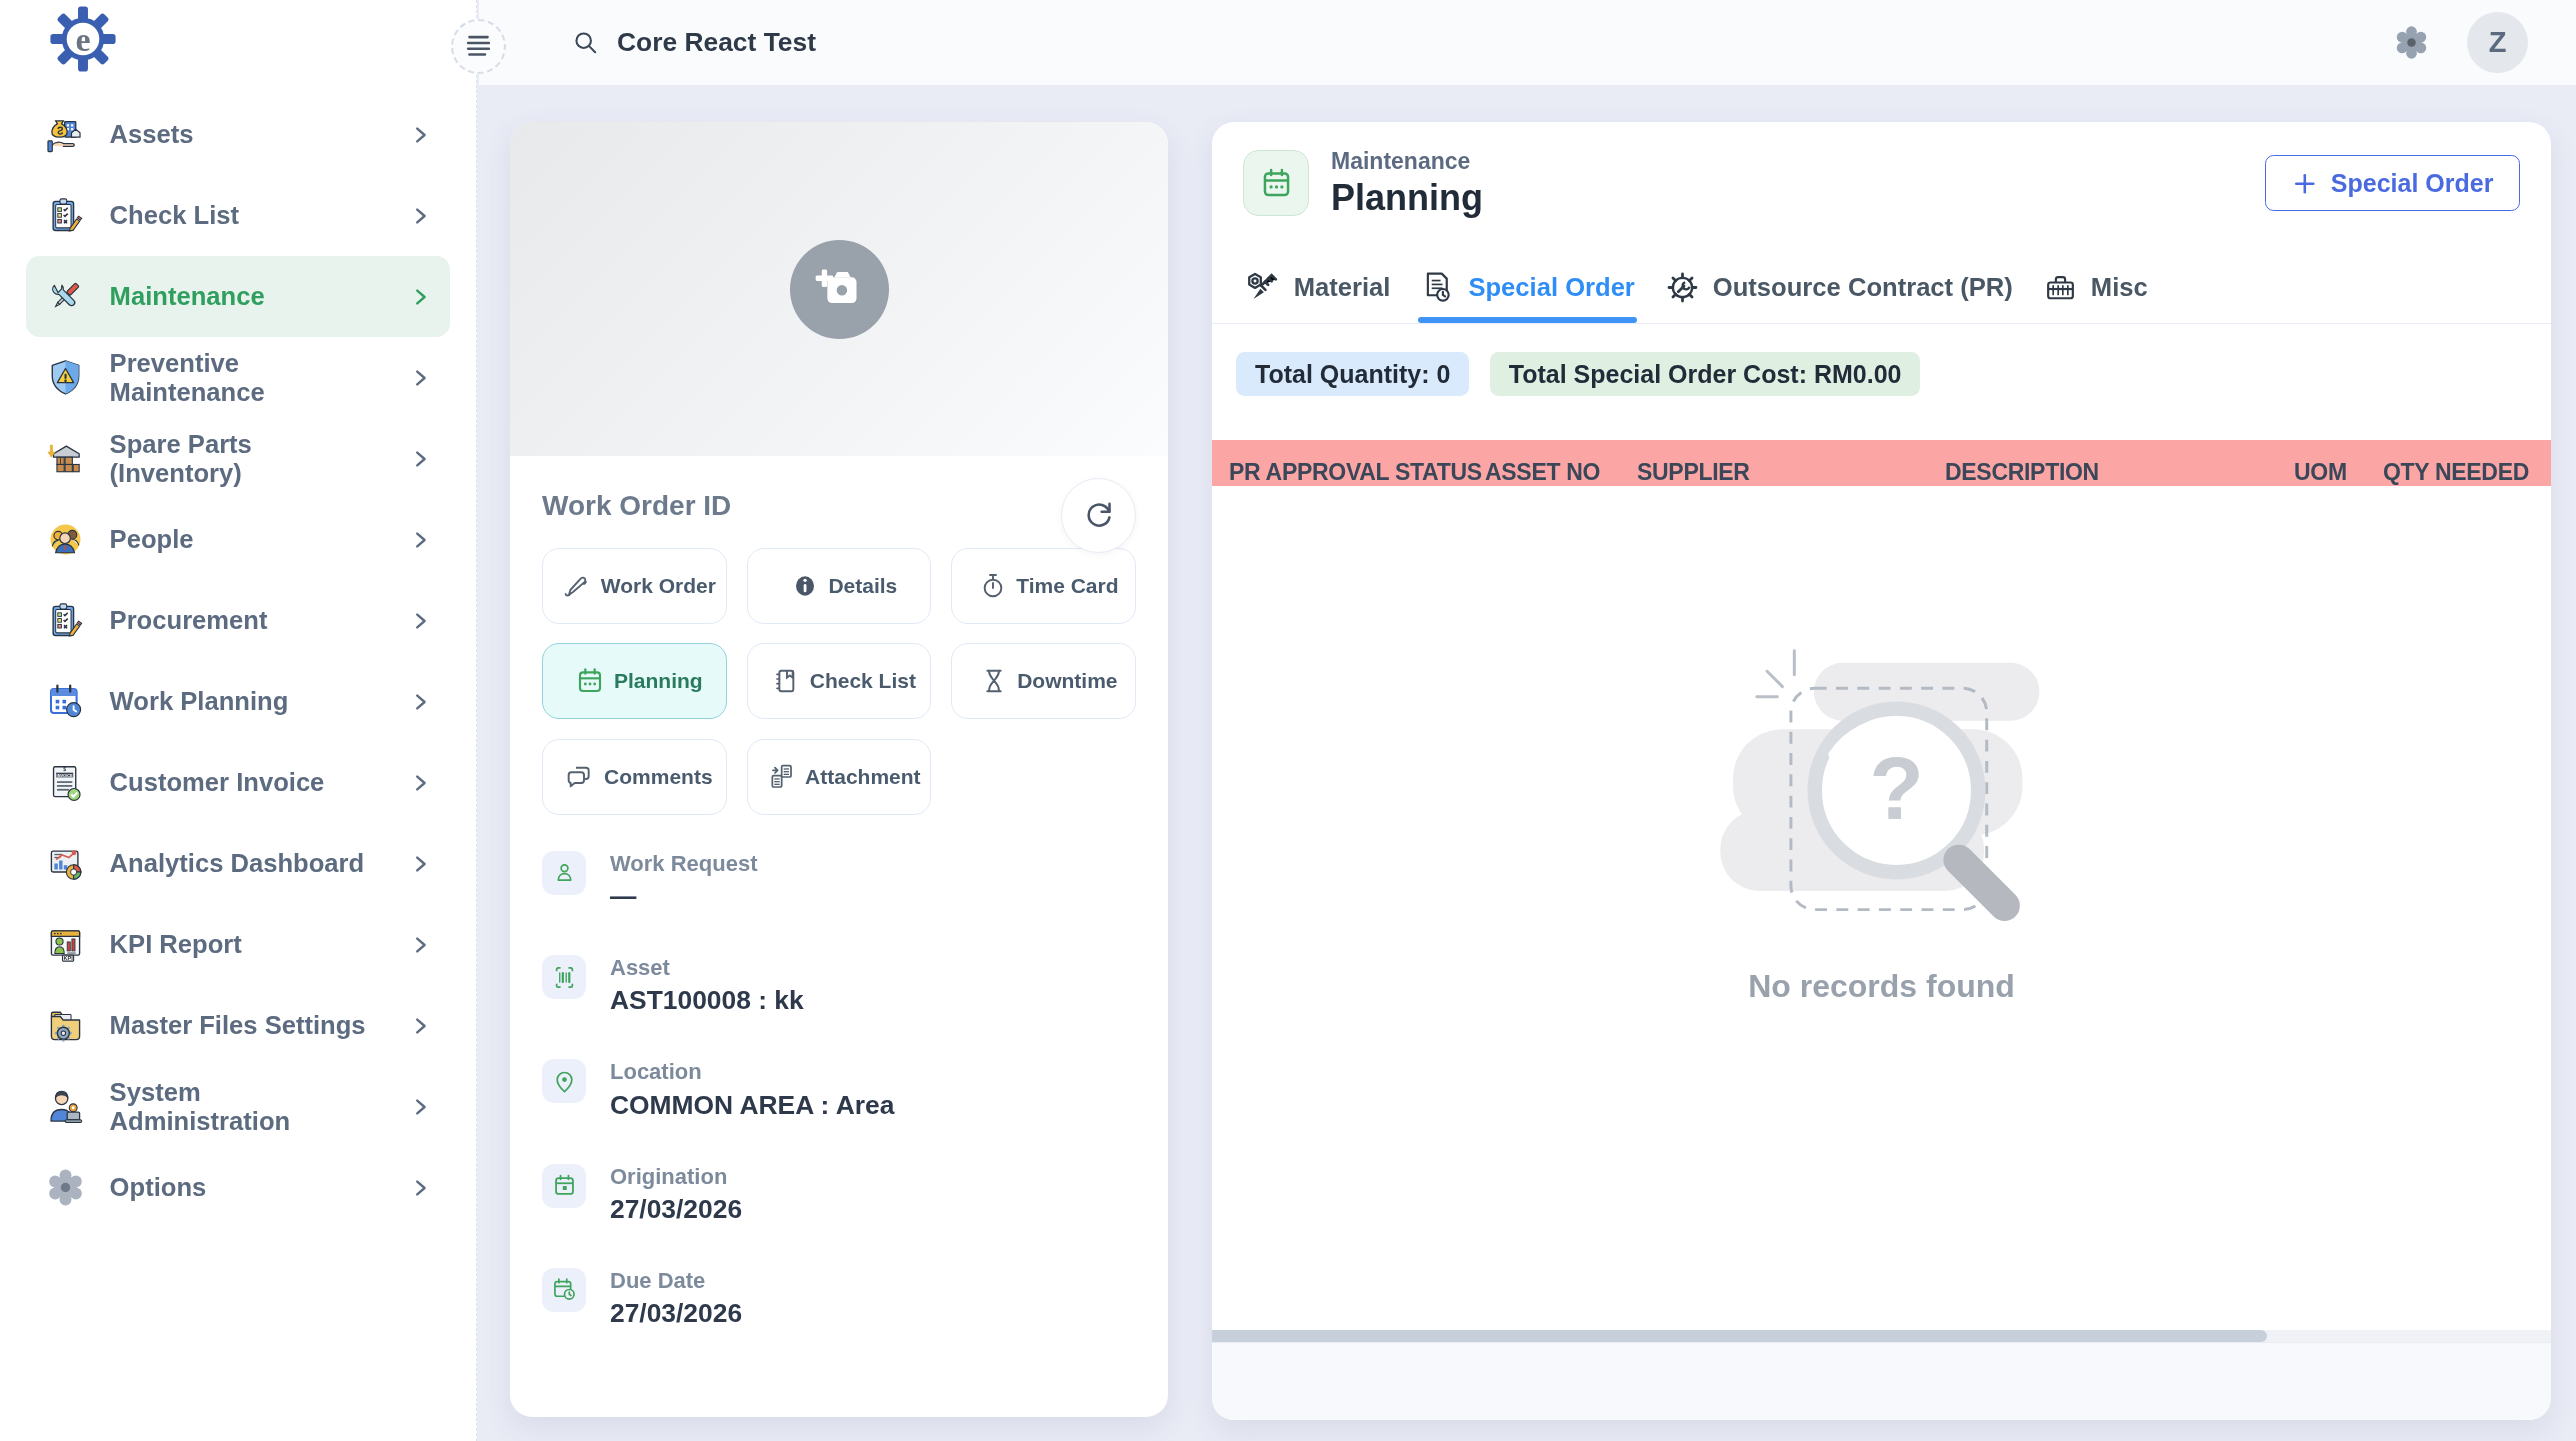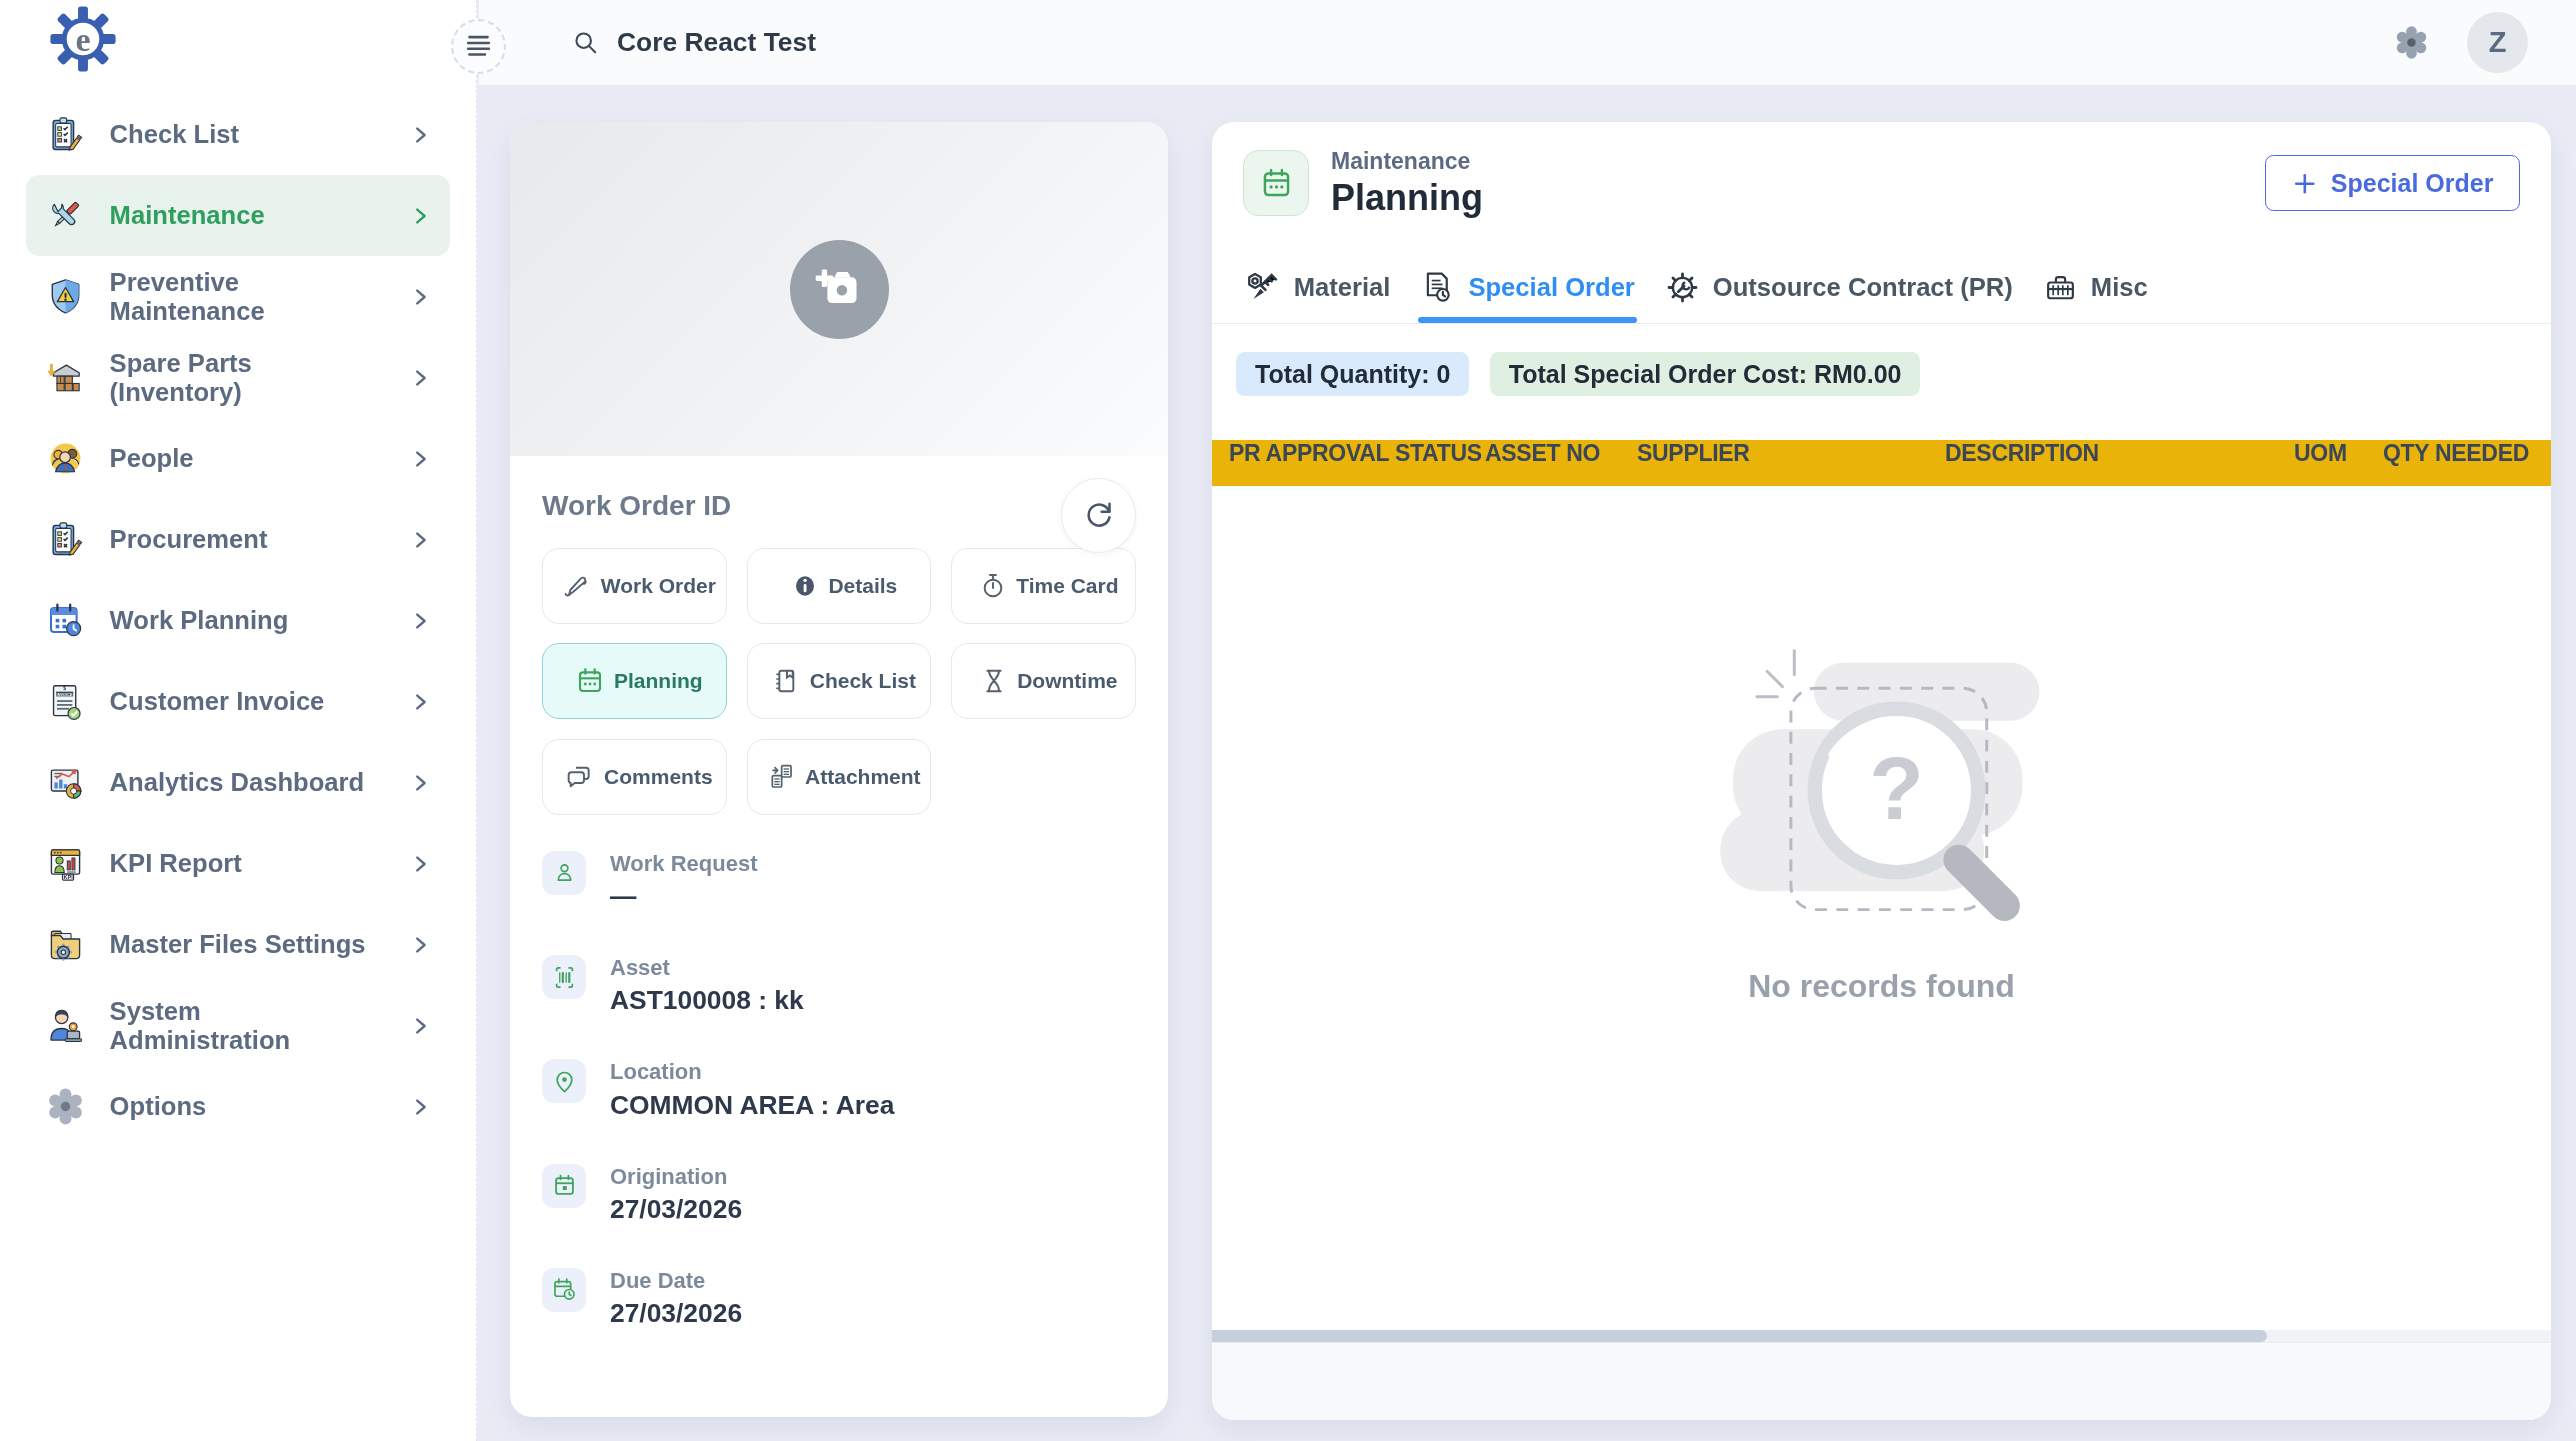--- a/index.html
+++ b/index.html
@@ -76,21 +76,21 @@
   .tab { position:relative; height:100%; display:flex; align-items:center; gap:12px; padding:0 1.7px; cursor:pointer; }
   .tab .icn { width:37px; height:37px; color:#2e3945; }
   .tab .icn svg { width:100%; height:100%; }
   .tab .t { font-size:25.6px; font-weight:600; color:#4a5865; white-space:nowrap; }
   .tab.active .t { color:#2f8ef5; }
   .tab.active::after { content:""; position:absolute; left:0; right:0; bottom:0; height:6px; background:#4094f7; border-radius:3.4px; }
   .badges { display:flex; gap:20.4px; margin:28px 0 0 24px; }
   .badge { height:44px; border-radius:8.5px; padding:0 19px; display:flex; align-items:center; font-size:25px; font-weight:600; color:#222b38; }
   .badge.blue { background:#d9eafc; }
   .badge.green { background:#dff0e3; }
-  .thead { margin-top:44px; height:46px; background:#eab308; display:flex; align-items:flex-start; flex:none; }
+  .thead { margin-top:44px; height:46px; background:#fca5a5; display:flex; align-items:flex-end; flex:none; }
   .th { font-size:23px; font-weight:700; color:#3a4759; letter-spacing:-0.3px; white-space:nowrap; }
   .th:nth-child(1){ width:273px; padding-left:17px; }
   .th:nth-child(2){ width:152px; }
   .th:nth-child(3){ width:308px; }
   .th:nth-child(4){ width:349px; }
   .th:nth-child(5){ width:82px; }
   .th:nth-child(6){ flex:1; text-align:right; padding-right:22px; }
   .tbody { flex:1; position:relative; }
   .empty { position:absolute; left:0; right:0; top:158px; display:flex; flex-direction:column; align-items:center; }
   .empty svg { width:332px; height:298px; }
@@ -112,20 +112,40 @@
           <rect x="20.5" y="1" width="7" height="10" rx="2" transform="rotate(180 24 24)"></rect>
           <rect x="20.5" y="1" width="7" height="10" rx="2" transform="rotate(225 24 24)"></rect>
           <rect x="20.5" y="1" width="7" height="10" rx="2" transform="rotate(270 24 24)"></rect>
           <rect x="20.5" y="1" width="7" height="10" rx="2" transform="rotate(315 24 24)"></rect>
           <circle cx="24" cy="24" r="15"></circle>
         </g>
         <circle cx="24" cy="24" r="11.5" fill="#fff"></circle>
         <text x="24" y="32.5" text-anchor="middle" font-size="24" font-weight="bold" fill="#6a7480" font-family="Liberation Serif,serif">e</text>
       </svg></div>
   <nav class="nav">
+  <div class="nav-item">
+    <span class="icn"><svg viewBox="0 0 48 48">
+            <rect x="23" y="9" width="13" height="18" rx="1" fill="#4f86d8" stroke="#2a3340" stroke-width="1.5"></rect>
+            <g fill="#fff">
+              <rect x="25.5" y="12" width="2.6" height="2.6"></rect>
+              <rect x="30.5" y="12" width="2.6" height="2.6"></rect>
+              <rect x="25.5" y="16.5" width="2.6" height="2.6"></rect>
+              <rect x="30.5" y="16.5" width="2.6" height="2.6"></rect>
+            </g>
+            <path d="M31 27v-5l5-4 5 4v5z" fill="#e9edf2" stroke="#2a3340" stroke-width="1.4"></path>
+            <path d="M14.5 11.5c-4 2.3-6.5 6.3-6.5 9.5 0 4.2 3.4 6 9 6s9-1.8 9-6c0-3.2-2.5-7.2-6.5-9.5l2-3.5h-9z" fill="#f4c23c" stroke="#2a3340" stroke-width="1.5"></path>
+            <path d="M15.5 17.5c0-1.2 1-2 2.4-2s2.4.8 2.4 2-1 1.6-2.4 2-2.4.8-2.4 2 1 2 2.4 2 2.4-.8 2.4-2" fill="none" stroke="#2a3340" stroke-width="1.6"></path>
+            <path d="M7 37c5-4.5 11-4.5 15-2.3h10.5c2.3 0 2.3 3.3 0 3.3H21" fill="#f7d6b8" stroke="#2a3340" stroke-width="1.5"></path>
+            <rect x="3.5" y="31.5" width="5" height="12.5" rx="1" fill="#4f86d8" stroke="#2a3340" stroke-width="1.4"></rect>
+          </svg></span>
+    <span class="lbl">Assets</span>
+    <span class="chev"><svg viewBox="0 0 24 24">
+            <path d="M9 5l8 7-8 7" fill="none" stroke="currentColor" stroke-width="2.6" stroke-linecap="round" stroke-linejoin="round"></path>
+          </svg></span>
+  </div>
 
   <div class="nav-item">
     <span class="icn"><svg viewBox="0 0 48 48">
             <rect x="9.5" y="7.5" width="24" height="34" rx="3" fill="#6da8e8" stroke="#2a3340" stroke-width="1.6"></rect>
             <rect x="12.5" y="11" width="18" height="27.5" rx="1.5" fill="#fff" stroke="#2a3340" stroke-width="1.2"></rect>
             <rect x="17.5" y="4.5" width="8" height="6" rx="2" fill="#c3d9f2" stroke="#2a3340" stroke-width="1.3"></rect>
             <rect x="15" y="15" width="4.2" height="4.2" fill="#bfe28a" stroke="#2a3340" stroke-width="1.1"></rect>
             <rect x="15" y="21.8" width="4.2" height="4.2" fill="#f0e27a" stroke="#2a3340" stroke-width="1.1"></rect>
             <rect x="15" y="28.6" width="4.2" height="4.2" fill="#e88a80" stroke="#2a3340" stroke-width="1.1"></rect>
             <g stroke="#2a3340" stroke-width="1.8" fill="none">

